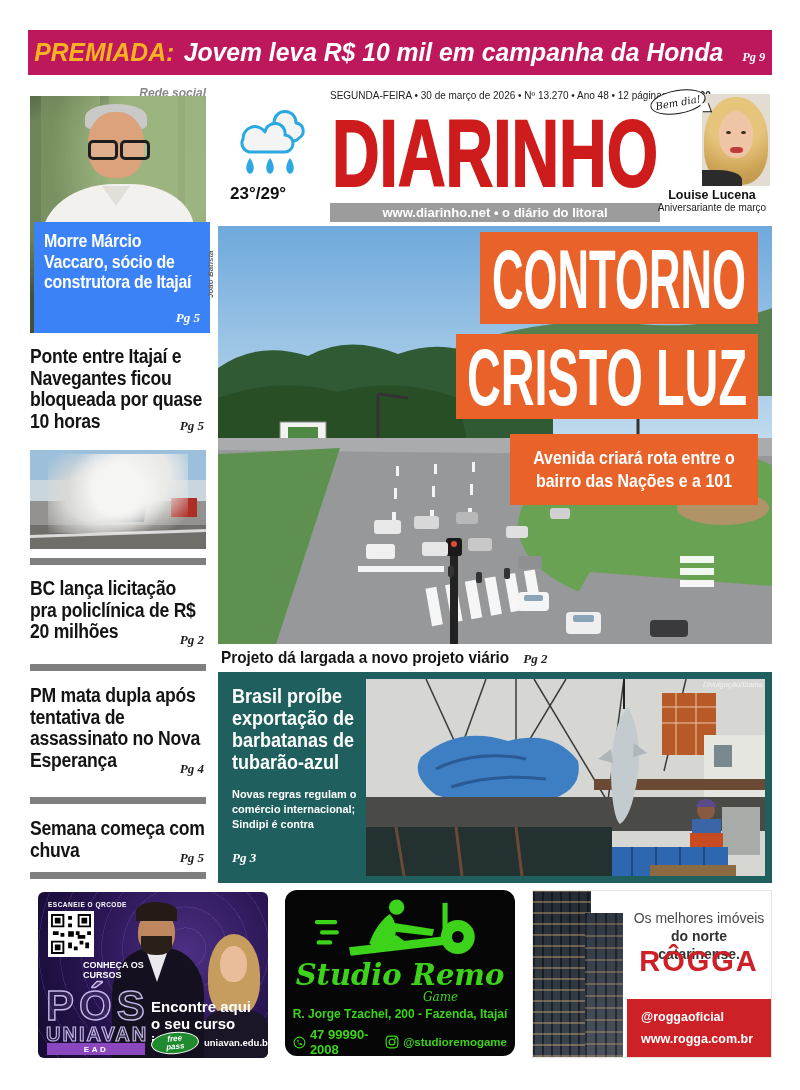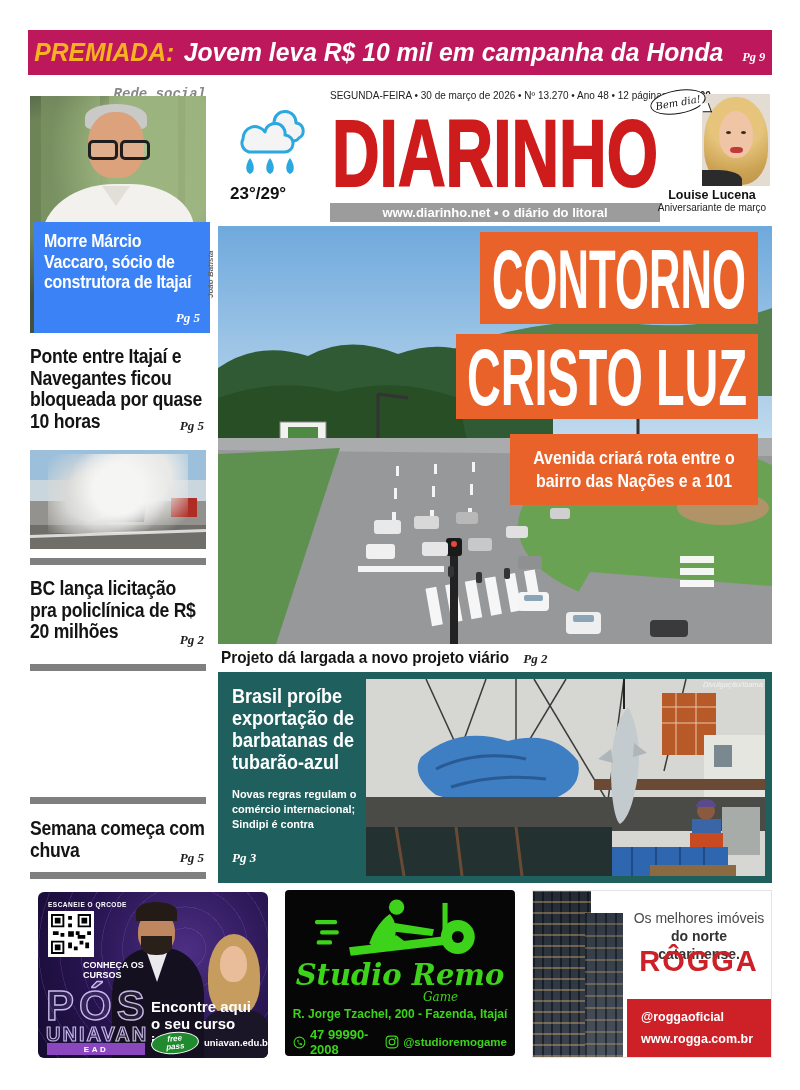--- a/index.html
+++ b/index.html
@@ -33,21 +33,21 @@
   .lp-hair{position:absolute;left:2px;top:3px;width:64px;height:88px;border-radius:48% 48% 40% 40%;
            background:radial-gradient(circle at 50% 28%,#E6C47C 0 38%,#CDA455 70%,#B8904A);}
   .lp-face{position:absolute;left:17px;top:17px;width:34px;height:47px;background:#F0C5A5;border-radius:50% 50% 46% 46%;}
   .lp-eye{position:absolute;width:5px;height:3px;background:#3A2A1E;border-radius:50%;}
   .lp-lips{position:absolute;left:28px;top:53px;width:13px;height:6px;background:#C03A3A;border-radius:45%/65%;}
   .lp-jacket{position:absolute;left:0;bottom:0;width:40px;height:16px;background:#2B2B2B;border-radius:0 60% 0 0;}
   .lp-name{position:absolute;left:648px;top:188px;width:128px;text-align:center;font-weight:bold;font-size:12.5px;color:#111;}
   .lp-caption{position:absolute;left:638px;top:202px;width:148px;text-align:center;font-size:10px;color:#222;}
 
   
-  .credit-small{font-size:14px;color:#888;font-weight:bold;font-style:italic;font-family:Liberation Mono, monospace;}
+  .credit-small{font-size:12px;color:#888;font-weight:bold;font-style:italic;}
   .credit-rede{position:absolute;left:30px;top:86px;width:176px;text-align:right;}
   .hl-block{position:absolute;left:30px;width:176px;}
   .hl{font-weight:bold;color:#141414;letter-spacing:-0.3px;line-height:1.08;font-size:20px;
       transform:scaleX(0.88);transform-origin:0 0;width:200px;}
   .pg{font-family:"Liberation Serif",serif;font-style:italic;font-weight:bold;font-size:13px;color:#222;}
   .pg-br{position:absolute;right:2px;bottom:0;}
 
   .s1-photo{position:absolute;left:30px;top:96px;width:176px;height:237px;overflow:hidden;
      background:
        radial-gradient(ellipse at 75% 25%,rgba(160,185,130,.9) 0 30%,transparent 60%),
@@ -124,21 +124,21 @@
   .ua-pos{position:absolute;left:8px;top:94px;font-size:42px;letter-spacing:5px;}
   .ua-uniavan{position:absolute;left:8px;top:133px;font-size:20px;letter-spacing:2px;-webkit-text-stroke:1.1px #C6B8EA;}
   .ua-ead{position:absolute;left:9px;top:151px;width:98px;height:12px;background:#8B48BE;color:#fff;font-size:8px;
           font-weight:bold;letter-spacing:2.5px;display:flex;align-items:center;justify-content:center;}
   .ua-tag{position:absolute;left:113px;top:106px;color:#fff;font-weight:bold;font-size:15px;line-height:1.15;}
   .ua-free{position:absolute;left:113px;top:140px;width:46px;height:20px;background:#1F8A2E;border:1.5px solid #fff;
            border-radius:50%;transform:rotate(-5deg);color:#fff;font-style:italic;font-weight:bold;font-size:8px;
            display:flex;flex-direction:column;align-items:center;justify-content:center;line-height:1;}
   .ua-site{position:absolute;left:166px;top:145px;color:#fff;font-weight:bold;font-size:9.5px;}
 
-  .ad-remo{position:absolute;left:285px;top:890px;width:230px;height:166px;background:#060606;border-radius:4px;overflow:hidden;}
+  .ad-remo{position:absolute;left:285px;top:890px;width:230px;height:166px;background:#060606;border-radius:12px;overflow:hidden;}
   .remo-name{position:absolute;left:0;top:68px;width:100%;text-align:center;font-family:"DejaVu Serif",serif;
              font-style:italic;font-weight:bold;font-size:29px;color:#3CD31A;}
   .remo-game{position:absolute;left:138px;top:100px;font-family:"DejaVu Serif",serif;font-style:italic;
              font-size:12px;color:#3CD31A;}
   .remo-addr{position:absolute;left:0;top:117px;width:100%;text-align:center;font-size:12px;font-weight:bold;color:#3CD31A;}
   .remo-row{position:absolute;left:8px;top:137px;width:214px;display:flex;justify-content:space-between;align-items:center;}
   .remo-contact{display:flex;align-items:center;gap:4px;font-weight:bold;color:#3CD31A;}
 
   .ad-rogga{position:absolute;left:532px;top:890px;width:240px;height:168px;background:#fff;border:1px solid #E4E4E4;box-sizing:border-box;}
   .rg-tower{position:absolute;overflow:hidden;}
@@ -239,20 +239,24 @@
     <div class="s2-roadline"></div>
   </div>
   <div class="divider" style="top:558px;"></div>
 
   <div class="hl-block" style="top:578px;height:70px;">
     <div class="hl">BC lança licitação pra policlínica de R$ 20 milhões</div>
     <span class="pg pg-br">Pg 2</span>
   </div>
   <div class="divider" style="top:664px;"></div>
 
+  <div class="hl-block" style="top:685px;height:92px;">
+    <div class="hl">PM mata dupla após tentativa de assassinato no Nova Esperança</div>
+    <span class="pg pg-br">Pg 4</span>
+  </div>
   <div class="divider" style="top:797px;"></div>
 
   <div class="hl-block" style="top:818px;height:48px;">
     <div class="hl">Semana começa com chuva</div>
     <span class="pg pg-br">Pg 5</span>
   </div>
   <div class="divider" style="top:872px;"></div>
 
   <div class="credit-joao">João Batista</div>
   <div class="main-photo">

